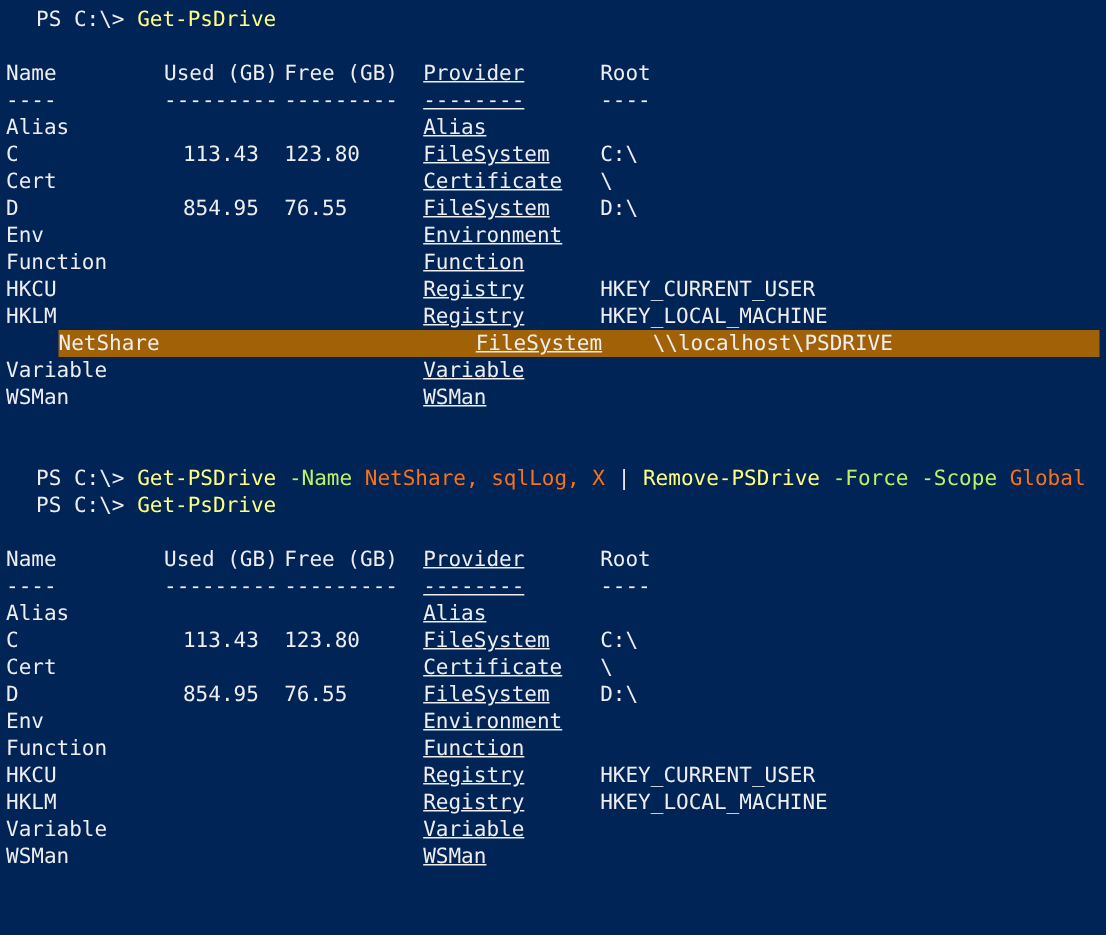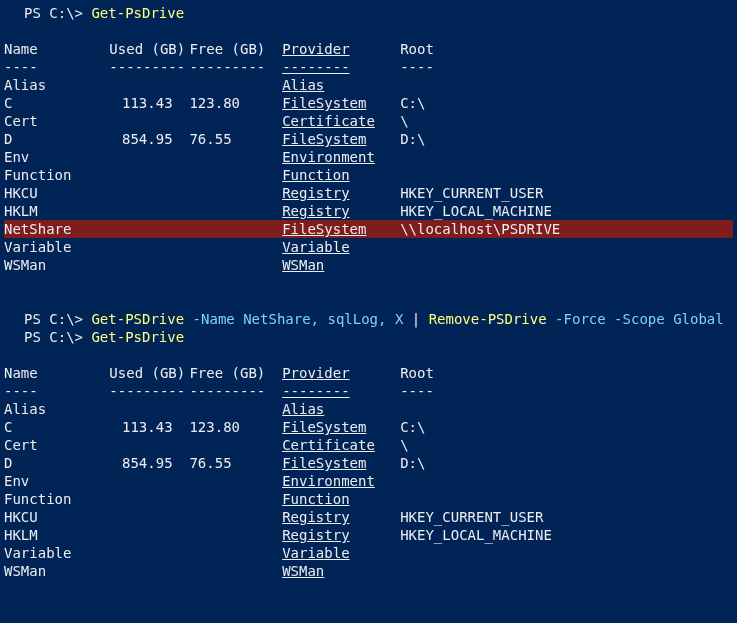--- a/index.html
+++ b/index.html
@@ -11,23 +11,23 @@
     font-size: 14px;
     line-height: 18px;
     width: 737px;
     box-sizing: border-box;
     white-space: nowrap;
     overflow: hidden;
   }
   .line { white-space: pre; margin-left: 20px; }
   .ps-prompt { color: #eeedf0; }
   .cmdlet { color: #ffff80; }
-  .param { color: #7dd3fc; }
-  .arg { color: #7dd3fc; }
-  .hl1 { background: #7f1d1d; }
+  .param { color: #bef264; }
+  .arg { color: #f97316; }
+  .hl1 { background: #a16207; margin-left: 35px; }
   .hl2 { background: #043a30; }
   .row { white-space: pre; }
   .col { display: inline-block; }
   .c-name { width: 12ch; }
   .c-used { width: 10ch; text-align: center; }
   .c-free { width: 10ch; text-align: left; }
   .c-sp1  { width: 1ch; }
   .c-prov { width: 14ch; text-decoration: underline; }
   .c-root { }
   .c-root-hl { display:inline-block; min-width:34ch; }

